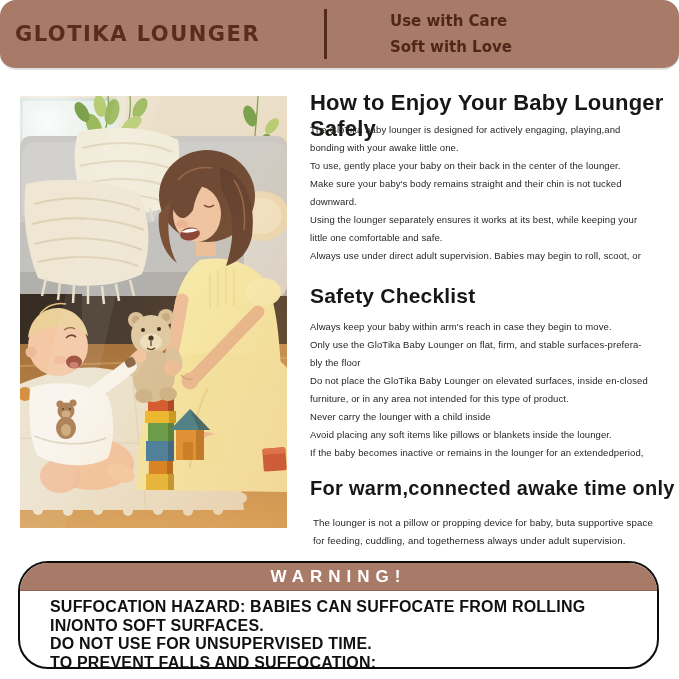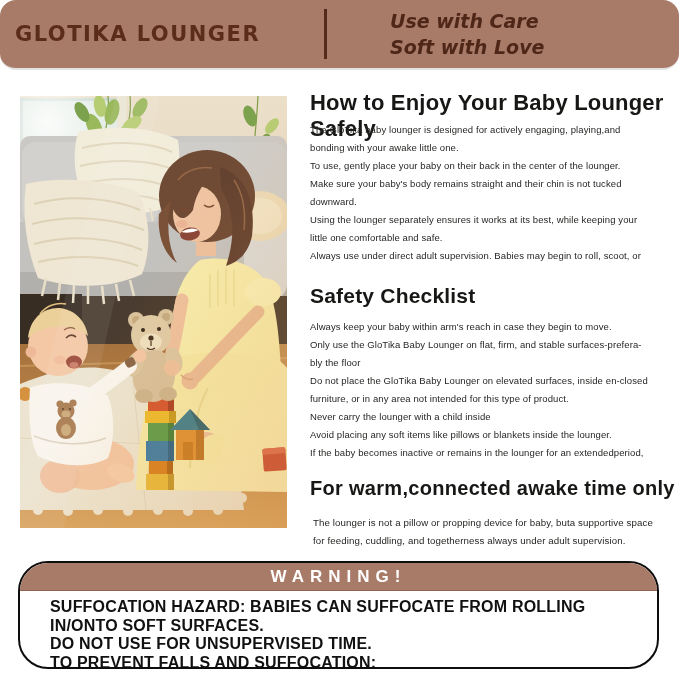--- a/index.html
+++ b/index.html
@@ -16,21 +16,21 @@
     position:absolute; left:15px; top:22px;
     font-family:"DejaVu Sans", sans-serif;
     font-weight:800; font-size:21px; letter-spacing:1.5px; color:#5a2c1a;
   }
   .hdr-divider{
     position:absolute; left:324px; top:9px; width:3px; height:50px; background:#542a1c;
   }
   .tagline{
     position:absolute; left:390px; top:8px; line-height:26px;
     font-family:"DejaVu Sans", sans-serif;
-    font-weight:700; font-size:19px; color:#4f2718;font-style:italic;
+    font-weight:700; font-size:15px; color:#4f2718;
   }
   
   .photo{
     position:absolute; left:20px; top:96px; width:267px; height:432px;
     overflow:hidden;
   }
   .photo svg{display:block;}
   
   .col{position:absolute; left:310px; top:0; width:365px;}
   .h-main{

